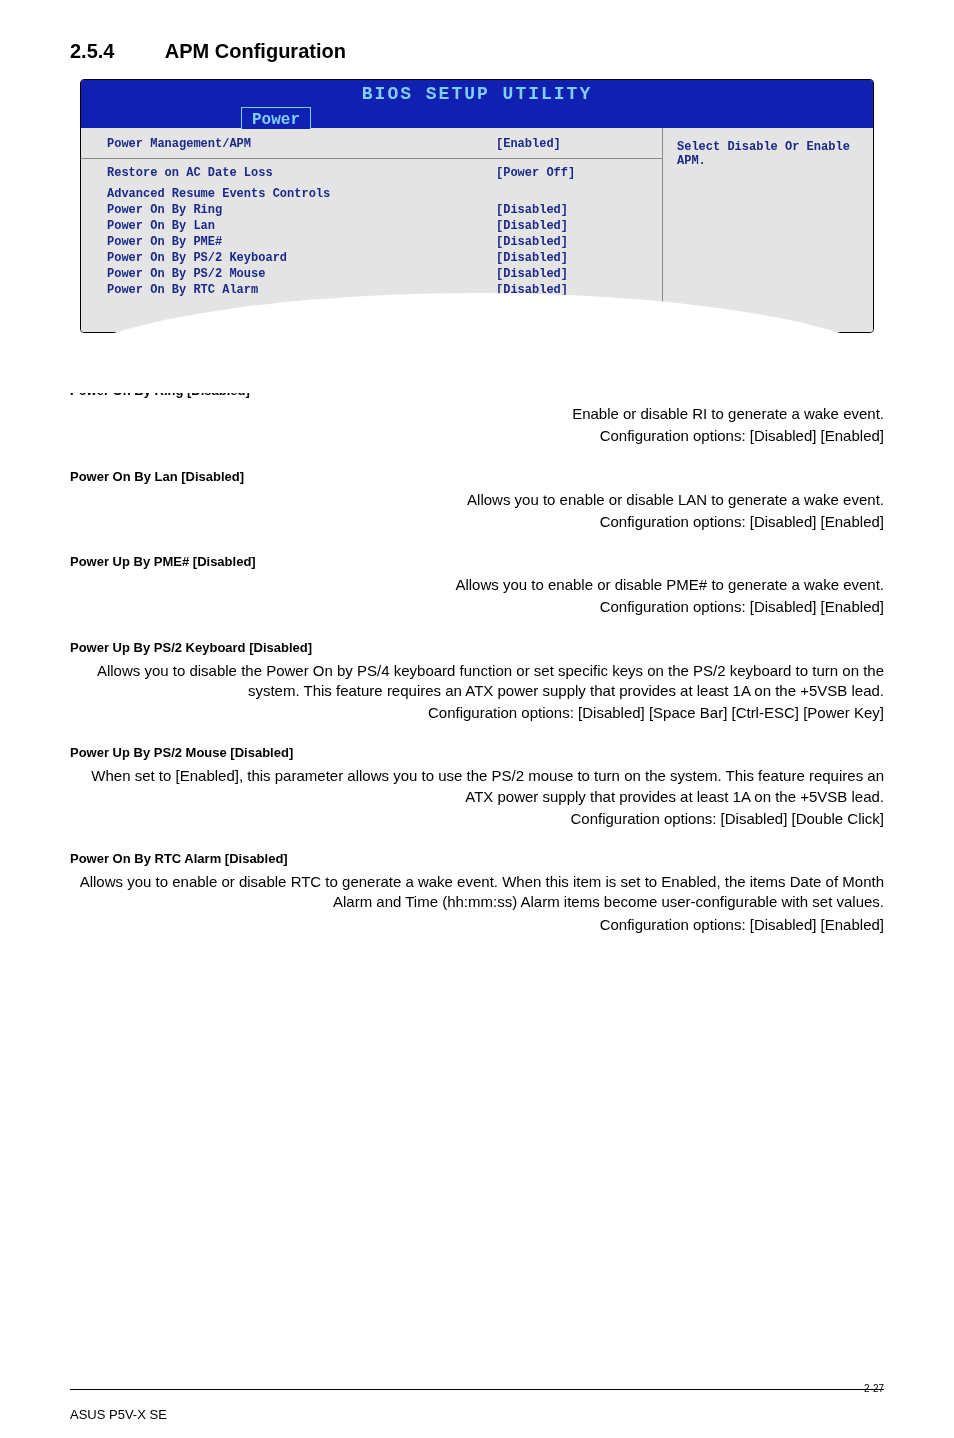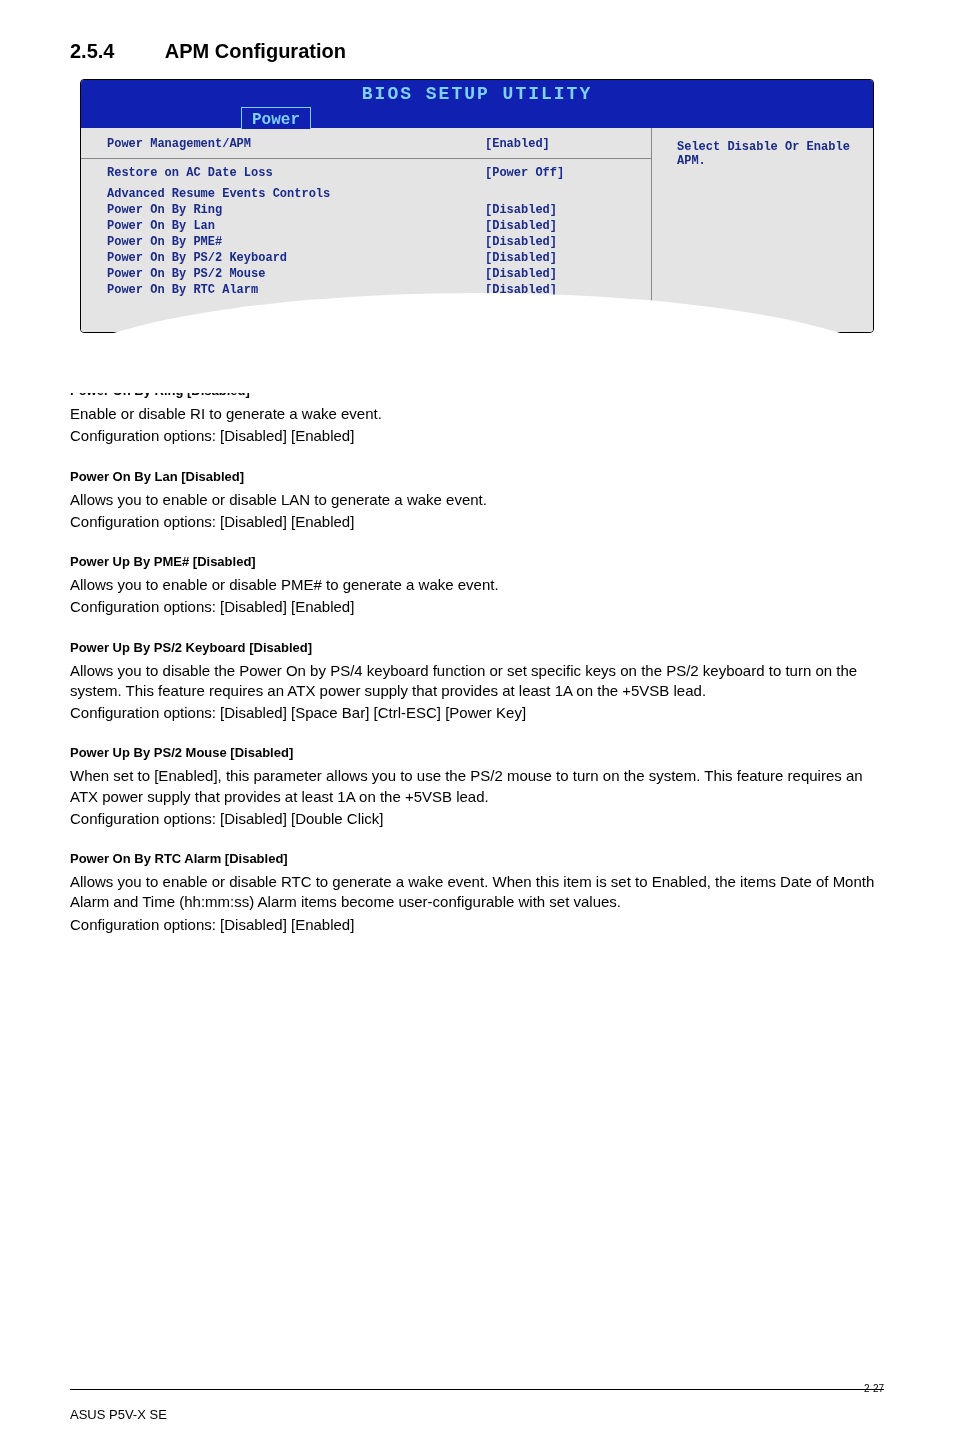--- a/index.html
+++ b/index.html
@@ -59,21 +59,20 @@
     margin-left: 160px;
     margin-bottom: -1px;
   }
   .bios-body {
     display: flex;
     background: #e4e4e4;
     font-family: "Courier New", monospace;
     font-size: 12px;
     font-weight: bold;
     color: #1a2a8a;
-    gap: 11px;
   }
   .bios-left {
     flex: 1;
     padding: 8px 16px 16px 26px;
     border-right: 1px solid #888;
   }
   .bios-right {
     width: 210px;
     padding: 12px 14px;
   }
@@ -95,20 +94,21 @@
   h3.sub {
     font-weight: bold;
     font-size: 13px;
     margin-top: 22px;
     margin-bottom: 6px;
   }
   p.body {
     font-size: 15px;
     line-height: 1.35;
     margin-bottom: 2px;
+    text-align: right;
   }
 
   
   .footer-line {
     position: absolute;
     left: 70px; right: 70px; bottom: 48px;
     border-top: 1px solid #000;
   }
   .footer-text {
     position: absolute;

